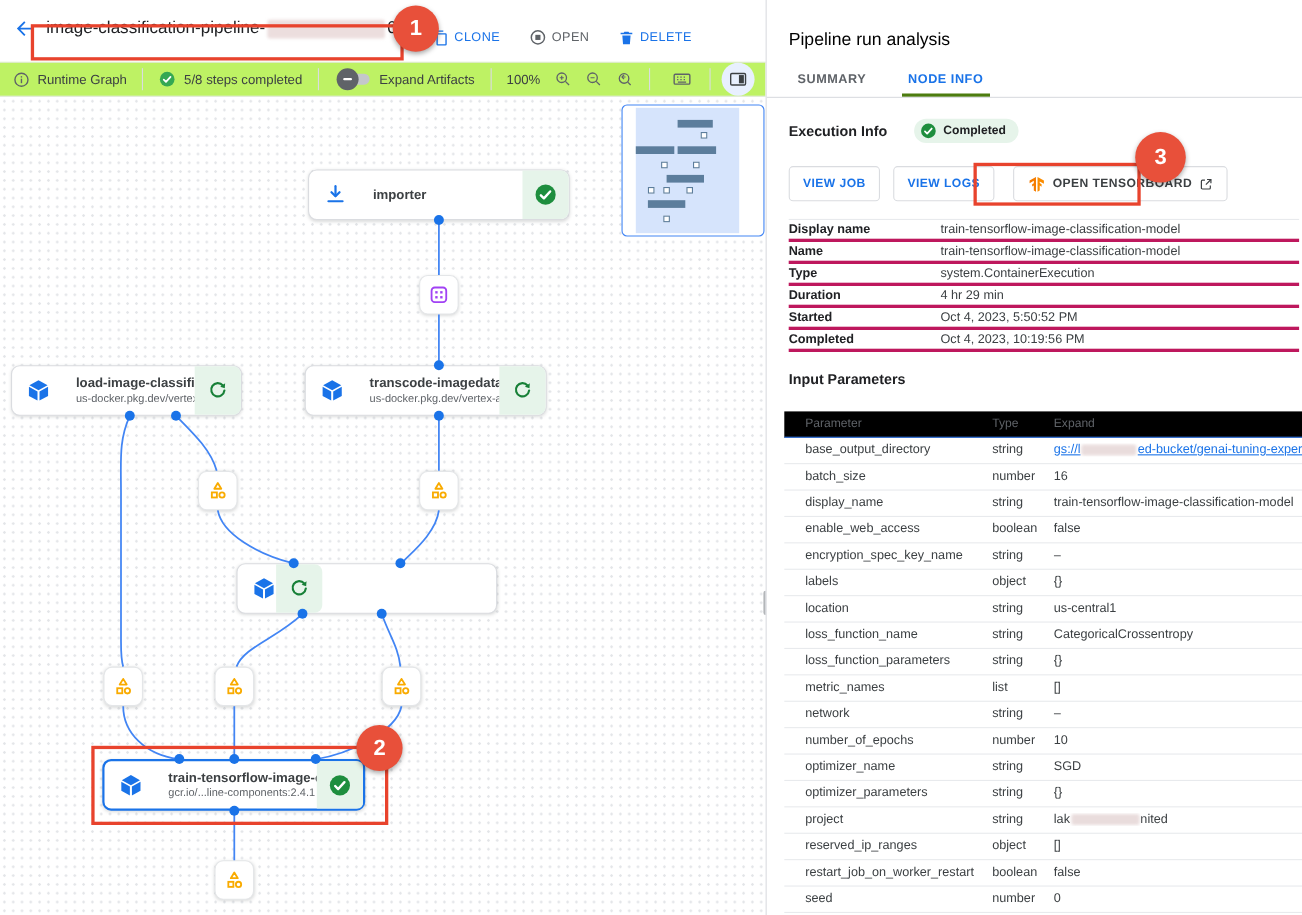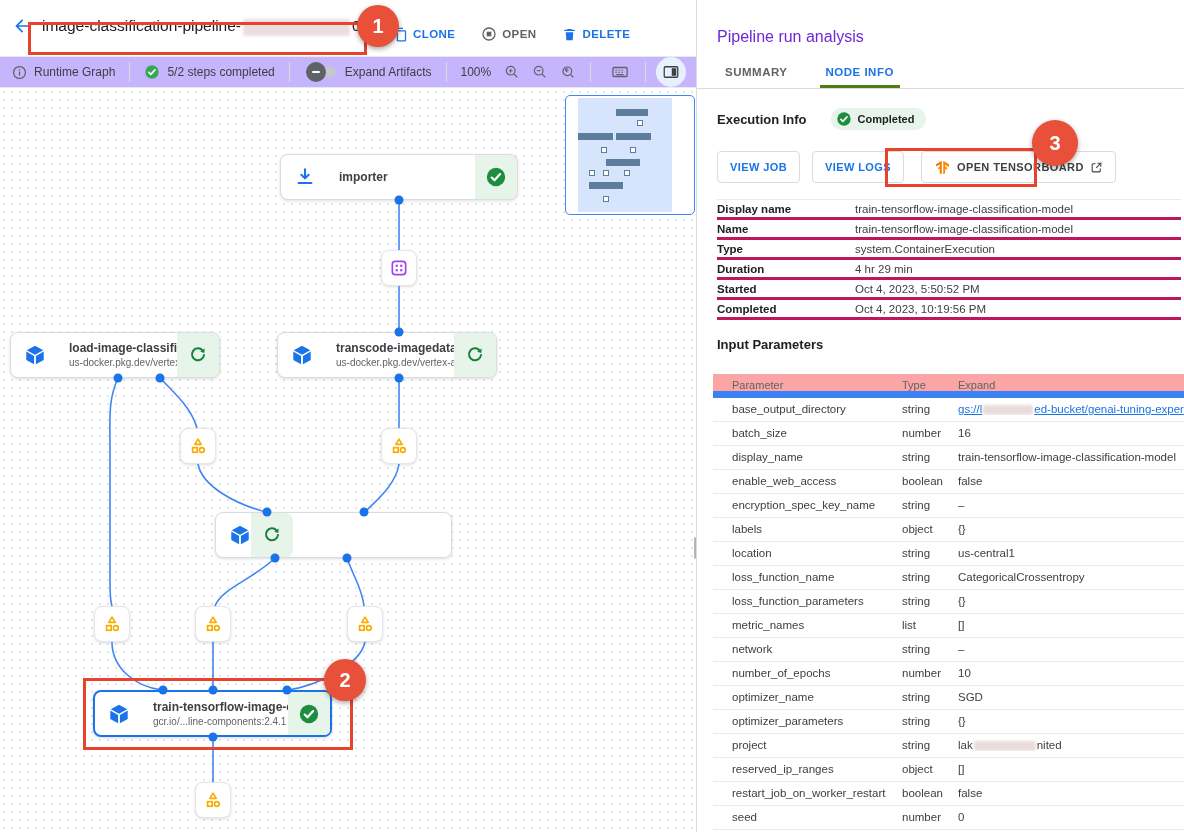--- a/index.html
+++ b/index.html
@@ -6,25 +6,25 @@
   html,body { width:1184px; height:832px; overflow:hidden; }
   body { position:relative; font-family:"Liberation Sans",sans-serif; background:#fff; color:#3c4043; }
 
   
   .hdr { position:absolute; left:0; top:0; width:1184px; height:56px; background:#fff; z-index:10; }
   .back { position:absolute; left:12px; top:16px; width:24px; height:24px; color:#1a73e8; font-size:20px; line-height:24px; text-align:center; cursor:pointer; }
   .run-title { position:absolute; left:42px; top:17px; font-size:15.5px; color:#202124; white-space:nowrap; }
   .redact { display:inline-block; background:#ecdede; filter:blur(1.6px); border-radius:2px; vertical-align:middle; }
   .redact.t { width:107px; height:17px; margin:0 2px -2px 2px; }
   .hdr-actions { position:absolute; left:393px; top:26px; display:flex; align-items:center; }
-  .hbtn { display:inline-flex; align-items:center; gap:5px; font-size:11.5px; font-weight:bold; letter-spacing:.4px; color:#1a73e8; margin-right:26px; cursor:pointer; }
+  .hbtn { display:inline-flex; align-items:center; gap:5px; font-size:11.5px; font-weight:normal; letter-spacing:.4px; color:#1a73e8; margin-right:26px; cursor:pointer; }
   .hbtn.disabled { color:#5f6368; cursor:default; }
 
   
-  .gbar { position:absolute; left:0; top:56px; width:696px; height:32px; background:#c4b5fd; border-top:1px solid #e8eaed; border-bottom:1px solid #e8eaed; display:flex; align-items:center; font-size:12px; color:#3c4043; z-index:9; }
+  .gbar { position:absolute; left:0; top:56px; width:696px; height:32px; background:#bef264; border-top:1px solid #e8eaed; border-bottom:1px solid #e8eaed; display:flex; align-items:center; font-size:12px; color:#3c4043; z-index:9; }
   .gbar .sep { width:1px; height:20px; background:#dadce0; margin:0 10px; }
   .gbar-item { display:flex; align-items:center; gap:7px; padding:0 4px; white-space:nowrap; }
   .toggle { position:relative; width:32px; height:14px; margin-left:2px; }
   .toggle-track { position:absolute; left:4px; top:2px; width:26px; height:10px; border-radius:6px; background:#c4c7cb; }
   .toggle-knob { position:absolute; left:0; top:-3px; width:20px; height:20px; border-radius:50%; background:#5f6368; display:flex; align-items:center; justify-content:center; }
   .toggle-dash { width:8px; height:2px; background:#fff; border-radius:1px; }
   .zoomicons { display:flex; align-items:center; gap:12px; margin-left:6px; }
   .gbar-right { margin-left:auto; display:flex; align-items:center; margin-right:10px; }
   .iconbtn { width:30px; height:30px; display:flex; align-items:center; justify-content:center; border-radius:50%; cursor:pointer; }
   .iconbtn.active { background:#e8f0fe; }
@@ -48,40 +48,40 @@
 
   
   .minimap { position:absolute; left:565px; top:7px; width:130px; height:120px; background:#fff; border:1.5px solid #4285f4; border-radius:5px; z-index:4; cursor:pointer; }
   .mm-view { position:absolute; left:12px; top:2px; width:94px; height:114px; background:#d6e4fc; }
   .mm-bar { position:absolute; background:#5c7d9c; }
   .mm-sq { position:absolute; width:6px; height:6px; border:1.5px solid #5c7d9c; background:#fff; }
   .scroll-handle { position:absolute; left:694px; top:537px; width:4px; height:22px; background:#b3b6b9; border-radius:2px; z-index:8; cursor:pointer; }
 
   
   .panel { position:absolute; left:696px; top:0; width:488px; height:832px; background:#fff; border-left:1px solid #dadce0; z-index:10; }
-  .panel-title { position:absolute; left:20px; top:28px; font-size:16px; color:#6d28d9; }
+  .panel-title { position:absolute; left:20px; top:28px; font-size:16px; color:#000000; }
   .tabs { position:absolute; left:22px; top:58px; height:30px; display:flex; }
   .tab { font-size:11.5px; font-weight:bold; letter-spacing:.5px; color:#5f6368; padding:8px 6px 7px 6px; margin-right:26px; cursor:pointer; border-bottom:3px solid transparent; }
   .tab.active { color:#1a73e8; border-bottom:3px solid #4d7c0f; }
   .tabline { position:absolute; left:0; top:88px; width:488px; height:1px; background:#dadce0; }
   .exec-row { position:absolute; left:20px; top:108px; display:flex; align-items:center; }
   .exec-label { font-size:13px; font-weight:bold; color:#202124; }
   .status-pill { margin-left:24px; height:22px; background:#e6f4ea; border-radius:11px; display:flex; align-items:center; padding:0 12px 0 5px; gap:6px; font-size:11px; font-weight:bold; color:#202124; }
   .btn-row { position:absolute; left:20px; top:151px; display:flex; align-items:center; }
   .btn { height:32px; border:1px solid #dadce0; border-radius:4px; background:#fff; display:inline-flex; align-items:center; padding:0 12px; font-size:11px; font-weight:bold; letter-spacing:.4px; color:#1a73e8; margin-right:12px; cursor:pointer; gap:6px; white-space:nowrap; }
   .btn.dark { color:#3c4043; margin-left:5px; }
 
   .details { position:absolute; left:20px; top:199px; width:464px; border-top:1px solid #e8eaed; }
   .drow { position:relative; height:20px; border-bottom:3px solid #be185d; }
   .dlabel { position:absolute; left:0; top:3px; font-size:11.5px; font-weight:bold; color:#202124; white-space:nowrap; }
   .dvalue { position:absolute; left:138px; top:3px; right:0; font-size:11.5px; color:#3c4043; white-space:nowrap; overflow:hidden; }
 
   .ip-title { position:absolute; left:20px; top:337px; font-size:13px; font-weight:bold; color:#202124; }
   .ptable { position:absolute; left:16px; top:374px; width:472px; }
-  .phead { position:relative; height:24px; background:#fca5a5; border-bottom:7px solid #3b82f6; }
+  .phead { position:relative; height:24px; background:#000000; border-bottom:1px solid #3b82f6; }
   .phc { position:absolute; top:5px; font-size:11px; color:#5f6368; }
   .prow { position:relative; height:24px; border-bottom:1px solid #e8eaed; }
   .pc { position:absolute; top:5px; font-size:11.5px; color:#3c4043; white-space:nowrap; }
   .pname { left:19px; }  .phc.c1 { left:19px; }
   .ptype { left:189px; } .phc.c2 { left:189px; }
   .pvalue { left:245px; right:0; overflow:hidden; } .phc.c3 { left:245px; }
   .plink { color:#1a73e8; text-decoration:underline; }
   .redact.v { width:50px; height:10px; margin:0 1px -1px 1px; background:#e9dcdc; filter:blur(1.4px); }
 
   
@@ -131,21 +131,21 @@
         <rect x="11" y="6.8" width="2" height="2" fill="#5f6368"></rect>
       </svg>
     <span>Runtime Graph</span>
   </div>
   <div class="sep"></div>
   <div class="gbar-item">
     <svg width="16" height="16" viewBox="0 0 24 24">
         <circle cx="12" cy="12" r="10" fill="#34a853"></circle>
         <path d="M7.3 12.6l3 3 6.2-6.8" stroke="#fff" stroke-width="2.4" fill="none" stroke-linecap="round" stroke-linejoin="round"></path>
       </svg>
-    <span>5/2 steps completed</span>
+    <span>5/8 steps completed</span>
   </div>
   <div class="sep"></div>
   <div class="gbar-item">
     <span class="toggle">
       <span class="toggle-track"></span>
       <span class="toggle-knob">
           <span class="toggle-dash"></span>
         </span>
     </span>
     <span>Expand Artifacts</span>

